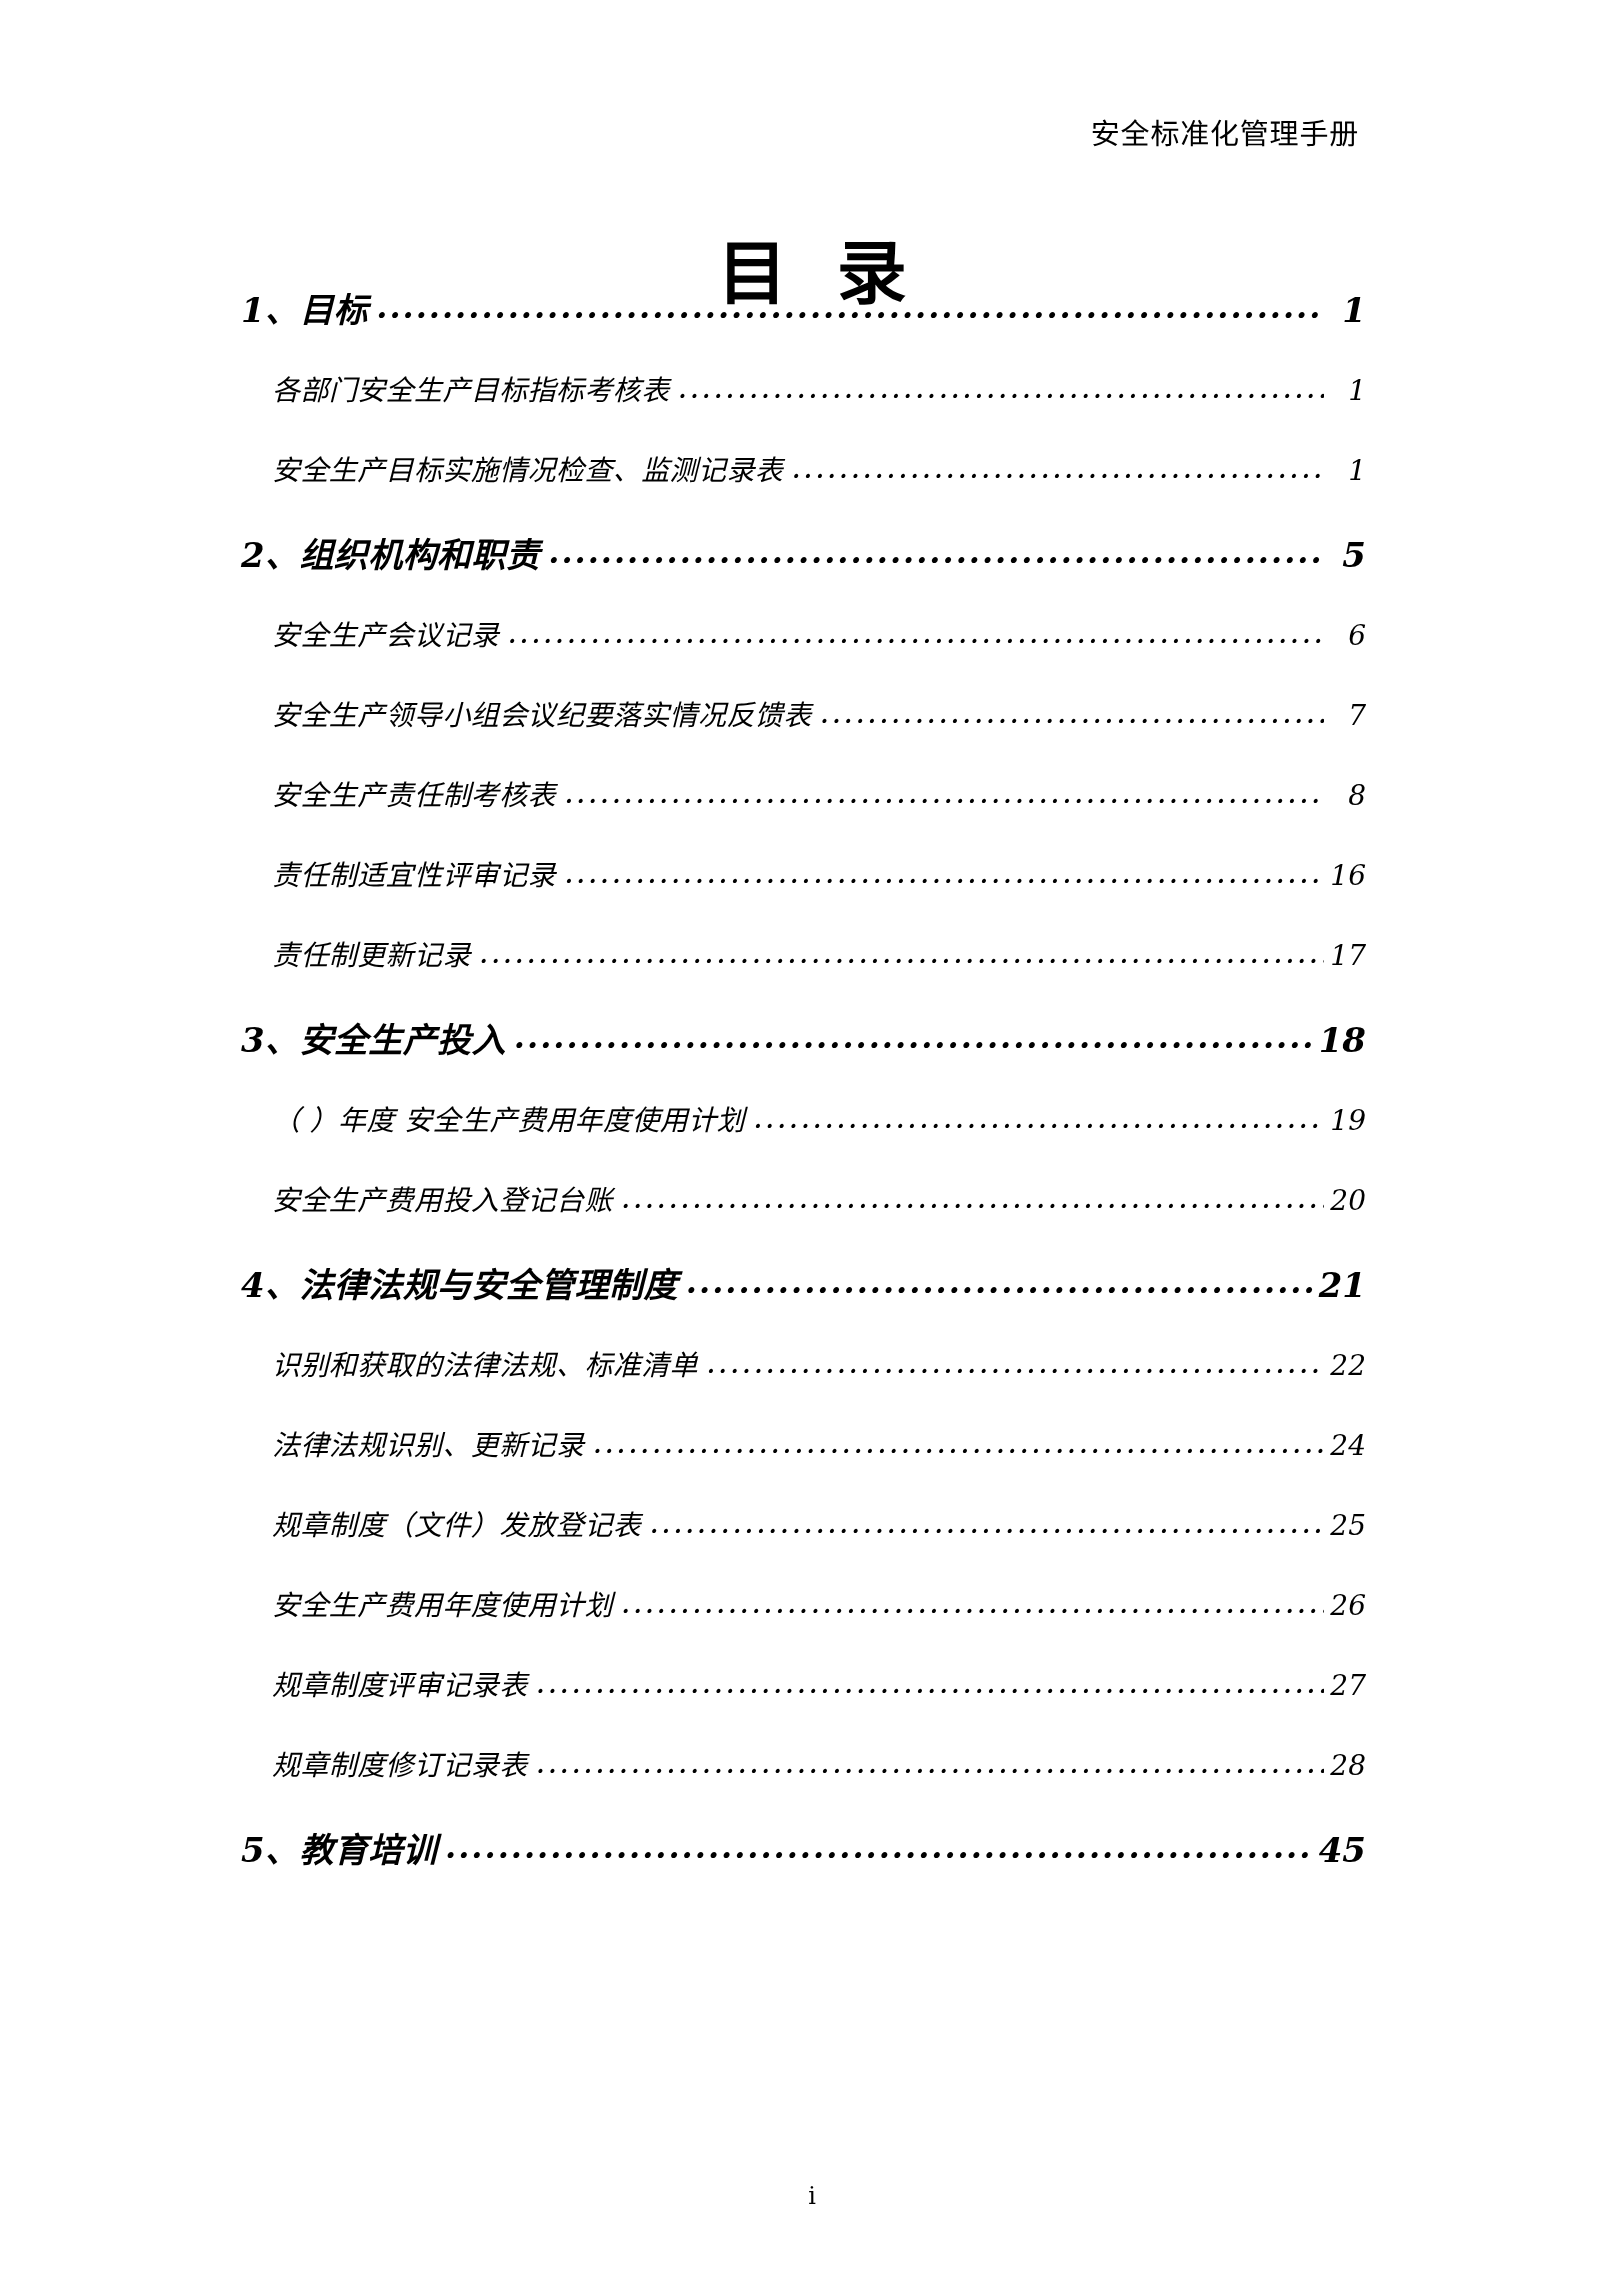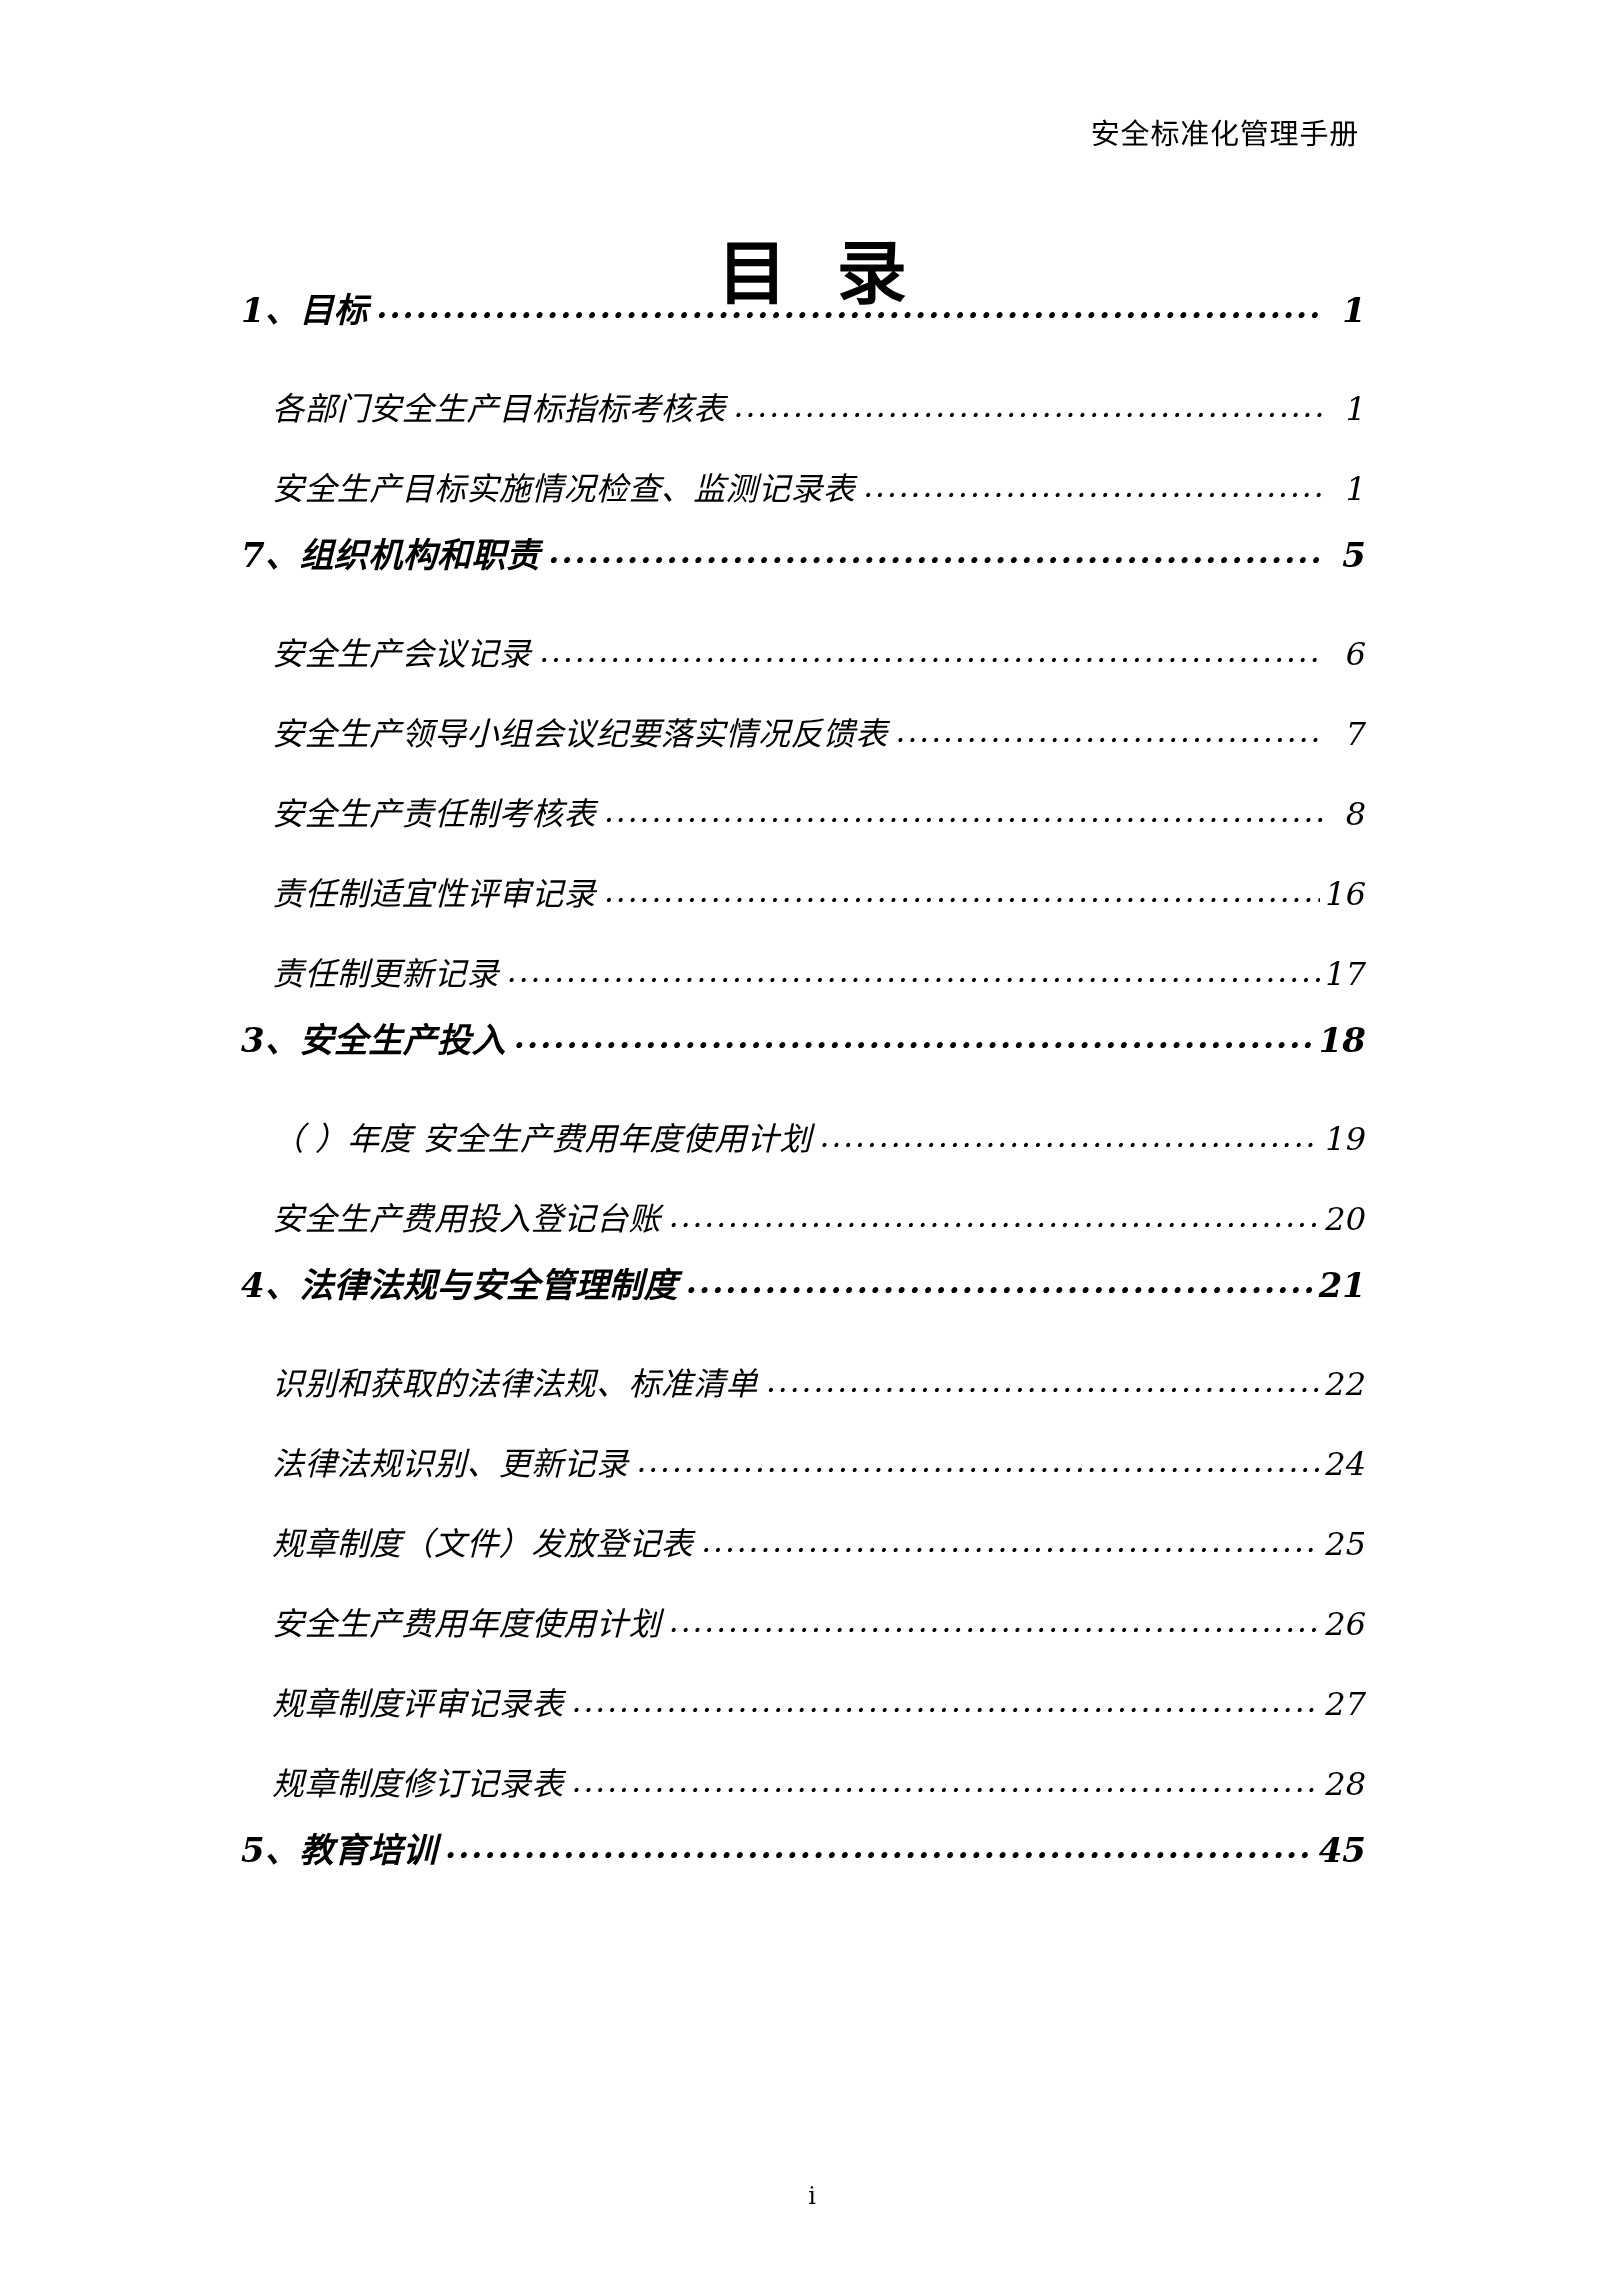--- a/index.html
+++ b/index.html
@@ -103,28 +103,27 @@
     padding-top: 14.5px;
     margin-left: 0;
   }
   .toc-entry.level-1 .leader {
     font-size: 32px;
     top: -3.2px;
   }
 
   
   .toc-entry.level-2 {
-    font-size: 32px;
+    font-size: 28px;
     font-weight: 400;
     line-height: 1.0;
     height: 80px;
     padding-top: 11.3px;
     margin-left: 31px;
     width: calc(100% - 31px);
-    align-items: center;
   }
   .toc-entry.level-2 .leader {
     font-size: 31px;
     top: -2.4px;
   }
 
   
   .doc-footer {
     position: absolute;
     bottom: 95px;
@@ -155,21 +154,21 @@
         <span class="label">各部门安全生产目标指标考核表</span>
         <span class="leader"></span>
         <span class="pageno">1</span>
       </div>
       <div class="toc-entry level-2">
         <span class="label">安全生产目标实施情况检查、监测记录表</span>
         <span class="leader"></span>
         <span class="pageno">1</span>
       </div>
       <div class="toc-entry level-1">
-        <span class="label">7、组织机构和职责</span>
+        <span class="label">2、组织机构和职责</span>
         <span class="leader"></span>
         <span class="pageno">5</span>
       </div>
       <div class="toc-entry level-2">
         <span class="label">安全生产会议记录</span>
         <span class="leader"></span>
         <span class="pageno">6</span>
       </div>
       <div class="toc-entry level-2">
         <span class="label">安全生产领导小组会议纪要落实情况反馈表</span>

